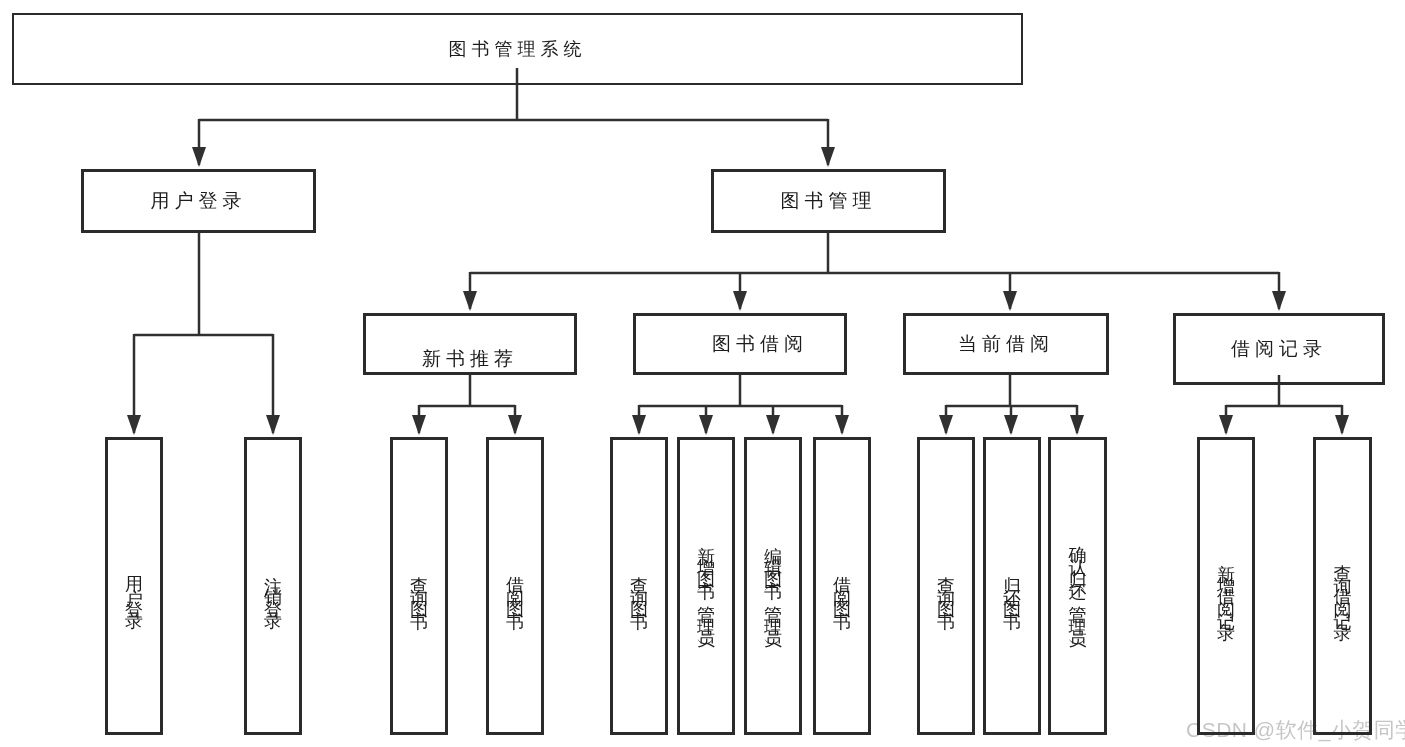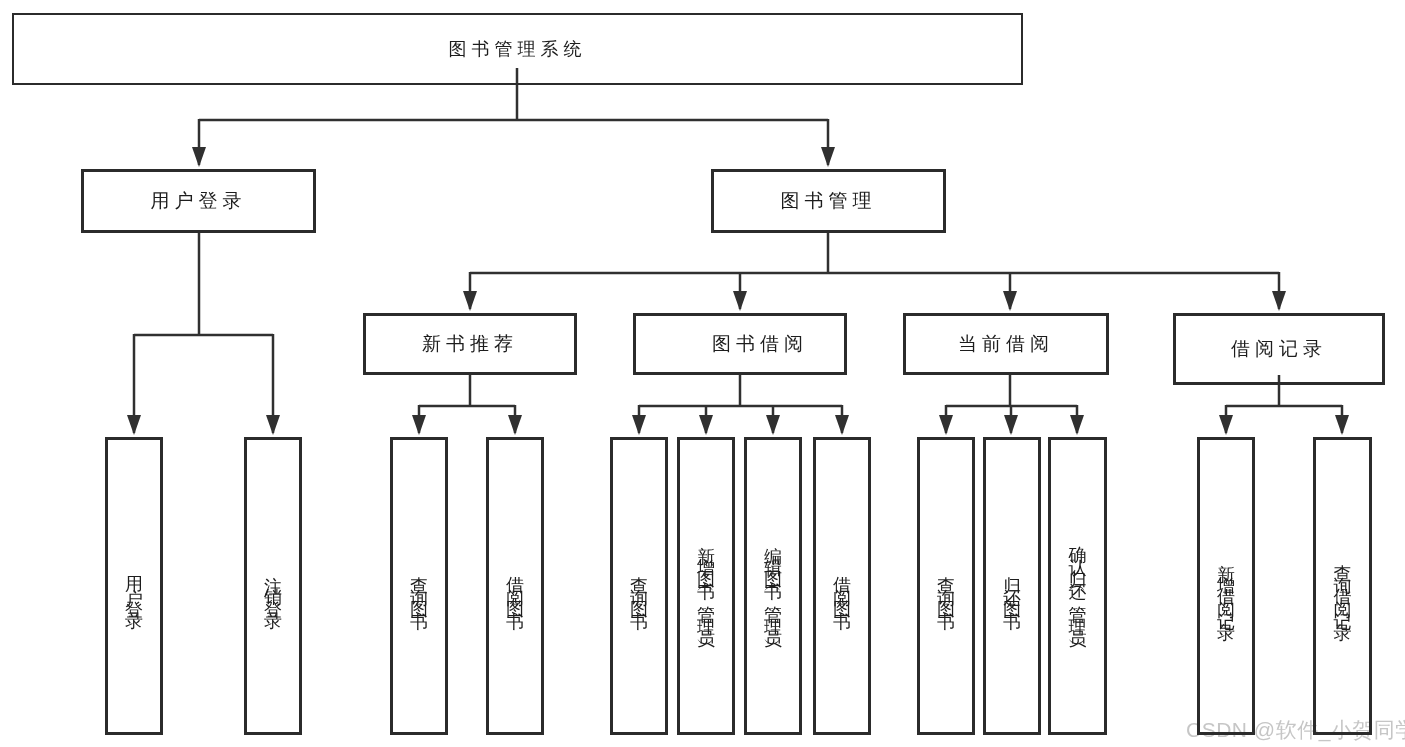--- a/index.html
+++ b/index.html
@@ -79,21 +79,21 @@
     <span class="hlabel">图书管理系统</span>
   </div>
 
   <div class="node" style="left:81px;top:169px;width:235px;height:64px;">
     <span class="hlabel">用户登录</span>
   </div>
   <div class="node" style="left:711px;top:169px;width:235px;height:64px;">
     <span class="hlabel">图书管理</span>
   </div>
 
-  <div class="node" style="left:363px;top:313px;width:214px;height:62px;">
+  <div class="node" style="left:363px;top:313px;width:214px;height:62px;align-items:flex-end;">
     <span class="hlabel">新书推荐</span>
   </div>
   <div class="node" style="left:633px;top:313px;width:214px;height:62px;padding-left:40px;">
     <span class="hlabel">图书借阅</span>
   </div>
   <div class="node" style="left:903px;top:313px;width:206px;height:62px;">
     <span class="hlabel">当前借阅</span>
   </div>
   <div class="node" style="left:1173px;top:313px;width:212px;height:72px;">
     <span class="hlabel">借阅记录</span>

